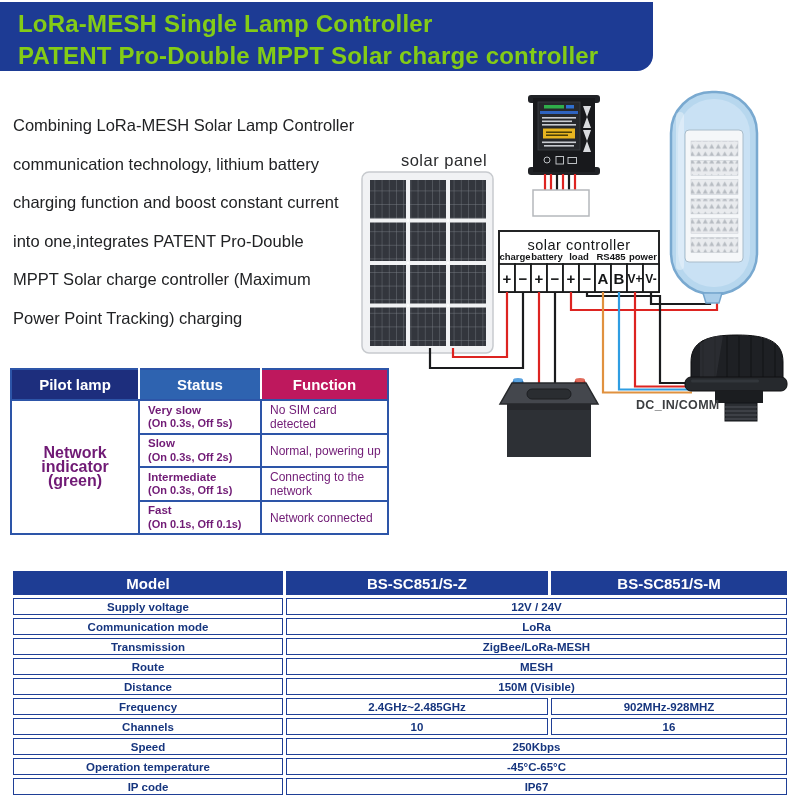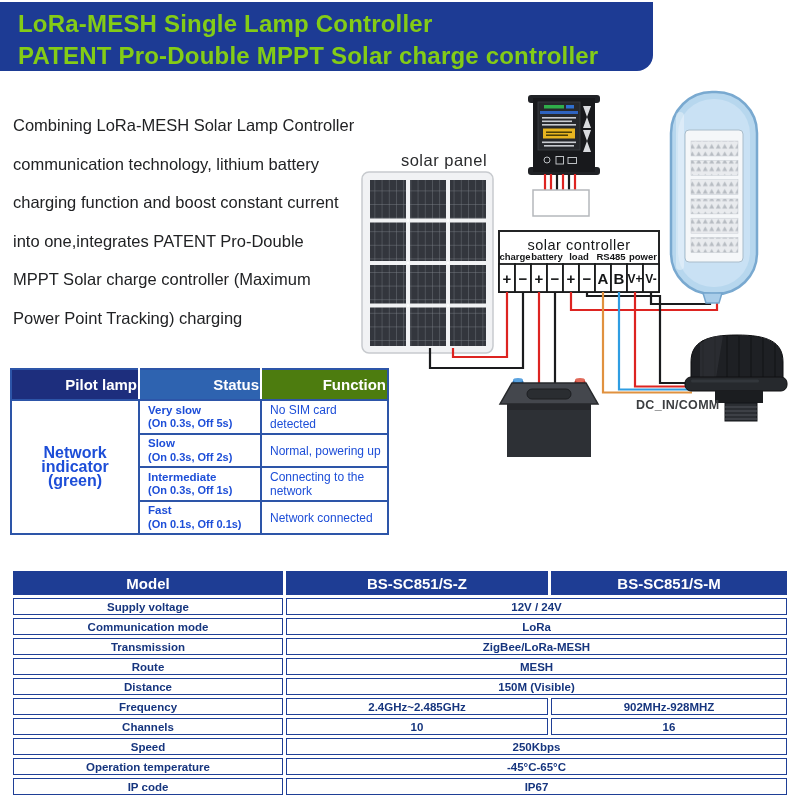--- a/index.html
+++ b/index.html
@@ -25,28 +25,28 @@
   
   .diagram{position:absolute;left:350px;top:83px;width:450px;height:400px;}
   .diagram text{font-family:"Liberation Sans",sans-serif;}
   
   .pilot{
     position:absolute;left:10px;top:368px;width:377px;
     border-collapse:collapse;table-layout:fixed;
   }
   .pilot th,.pilot td{border:2px solid #2d55a8;box-sizing:border-box;}
   .pilot th{
-    height:31px;color:#ffffff;font-size:15px;font-weight:bold;text-align:right;
+    height:31px;color:#ffffff;font-size:15px;font-weight:bold;text-align:center;
     border-right:2px solid #ffffff;
   }
   .pilot th:last-child{border-right:2px solid #2d55a8;}
   .pilot th.h1{background:#1d2e7d;}
   .pilot th.h2{background:#2e63b0;}
-  .pilot th.h3{background:#4d7c0f;}
-  .pilot td{height:32px;color:#1d4ed8;}
+  .pilot th.h3{background:#be185d;}
+  .pilot td{height:32px;color:#701a75;}
   .pilot td.indicator{text-align:center;font-size:16px;font-weight:bold;line-height:14px;}
   .pilot td.status{padding:2px 4px 2px 8px;vertical-align:middle;}
   .pilot td.status .s1{font-size:11.5px;font-weight:bold;line-height:13.5px;}
   .pilot td.status .s2{font-size:11px;font-weight:bold;line-height:13.5px;}
   .pilot td.func{padding:2px 6px 2px 8px;font-size:12px;font-weight:normal;line-height:14px;}
   
   .spec{
     position:absolute;left:10px;top:556px;width:780px;
     border-collapse:separate;border-spacing:3px;table-layout:fixed;margin-top:12px;
   }

